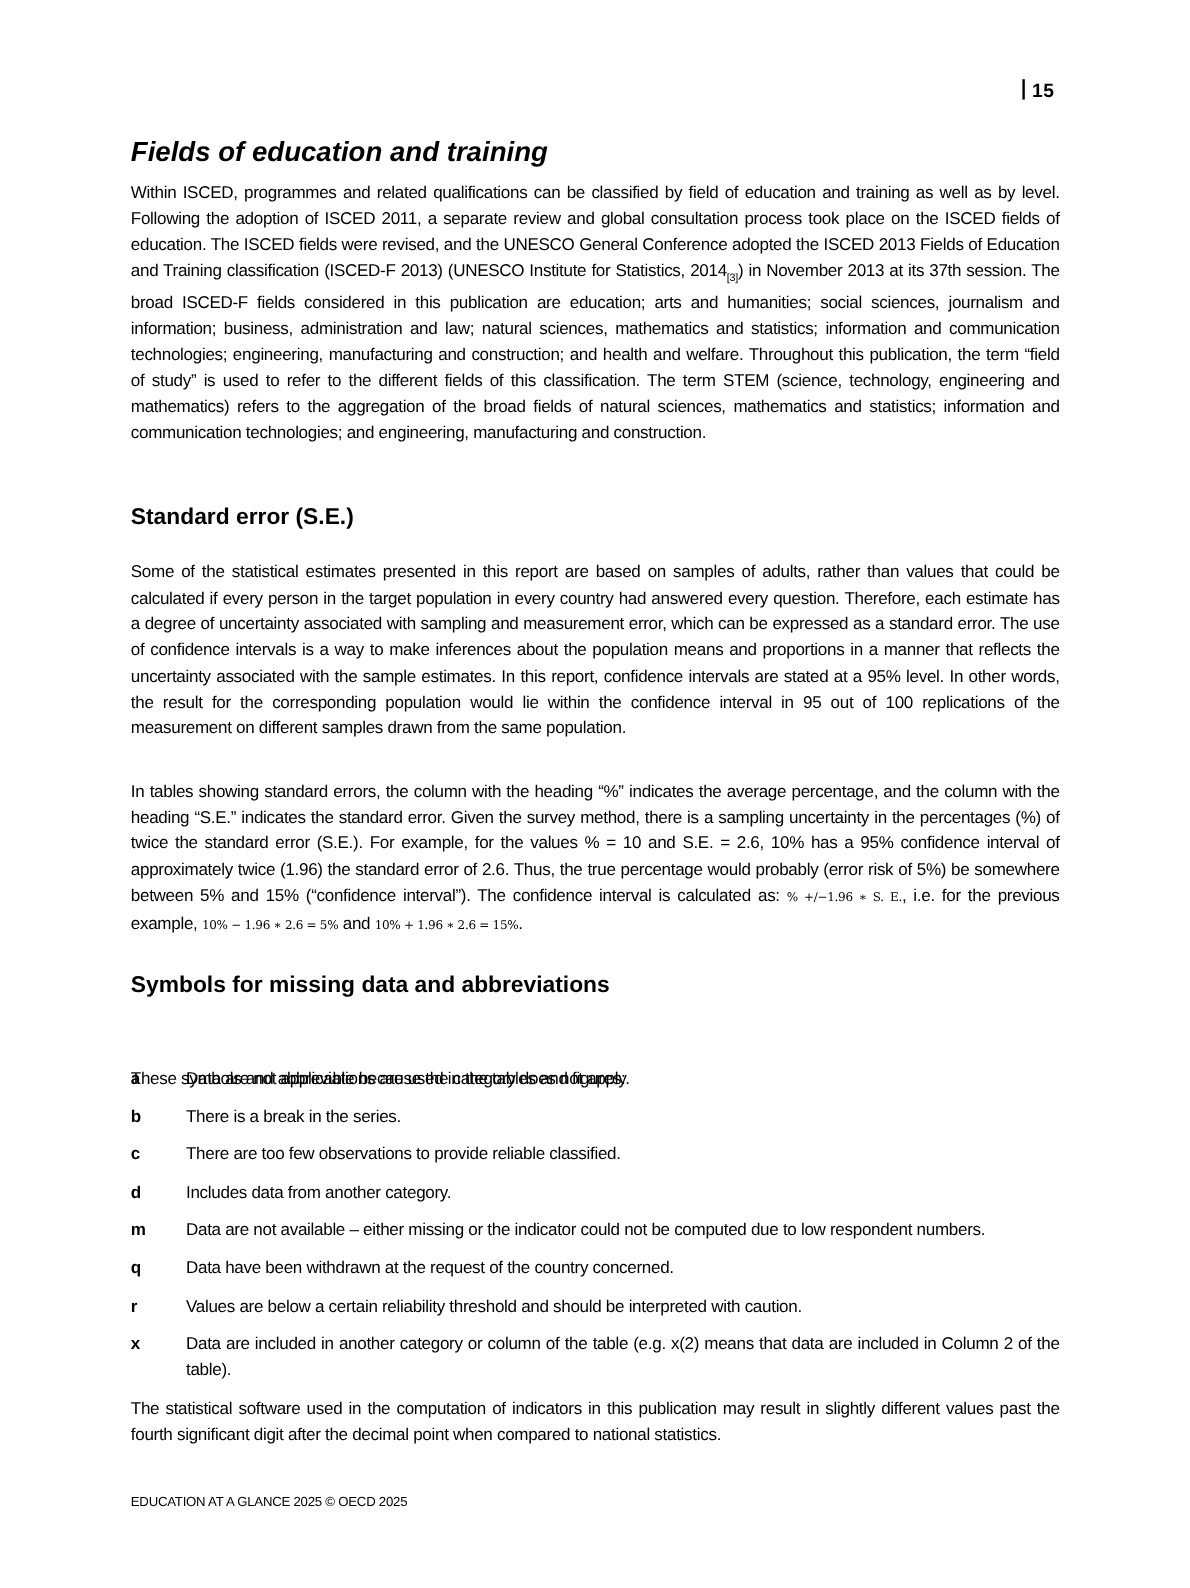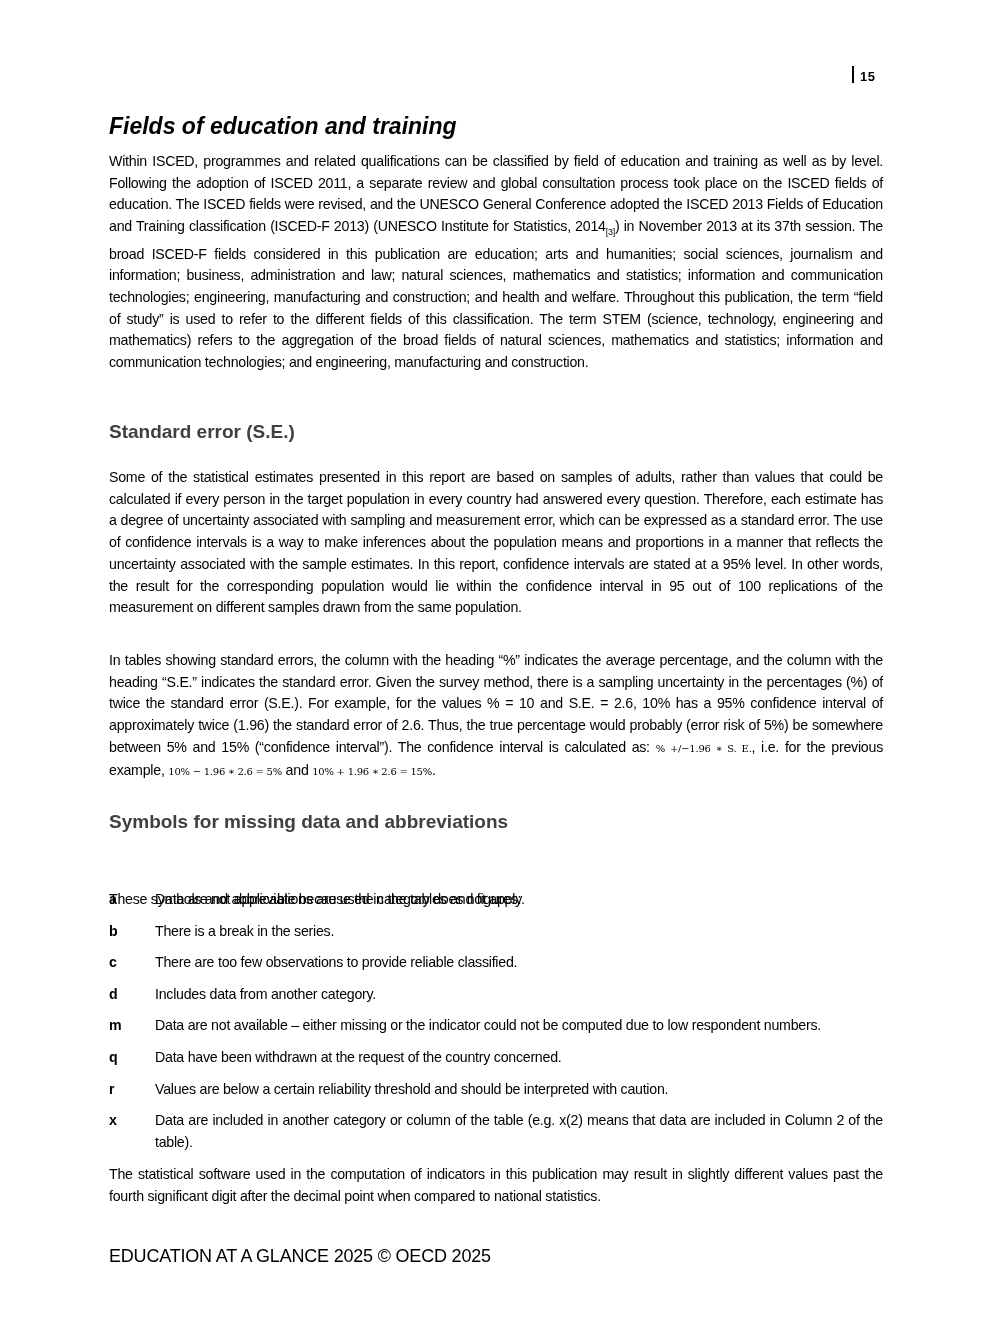--- a/index.html
+++ b/index.html
@@ -1,29 +1,29 @@
 <!DOCTYPE html>
 <html><head>
 <meta charset="utf-8">
 <style>
   html, body { margin: 0; padding: 0; background: #ffffff; }
   body { width: 992px; height: 1323px; position: relative; overflow: hidden;
          font-family: "Liberation Sans", sans-serif; color: #000; }
-  .page-num { position: absolute; top: 66px; left: 852px; font-size: 13px; font-weight: bold; letter-spacing: 0.5px; }
+  .page-num { position: absolute; top: 66px; left: 852px; font-size: 16px; font-weight: bold; letter-spacing: 0.5px; }
   .page-num .bar { display: inline-block; width: 2px; height: 17px; background: #000; vertical-align: -2px; margin-right: 6px; }
   .content { position: absolute; left: 109px; width: 774px; top: 0; }
   .h-italic { position: absolute; top: 113px; font-size: 23px; font-weight: bold; font-style: italic; margin: 0; }
   .para { font-size: 14.2px; line-height: 21.7px; text-align: justify; margin: 0; letter-spacing: -0.25px; }
-  .h-blue { position: absolute; font-size: 19px; font-weight: bold; color: #404040; margin: 0; }
+  .h-blue { position: absolute; font-size: 19px; font-weight: bold; color: #000000; margin: 0; }
   .abs { position: absolute; left: 0; width: 774px; }
   .math { font-family: "DejaVu Serif", serif; font-size: 10px; }
   .sym-row { position: absolute; left: 0; width: 774px; font-size: 14.2px; line-height: 21.7px; letter-spacing: -0.25px; }
   .sym-key { position: absolute; left: 0; top: 0; font-weight: bold; }
   .sym-desc { margin-left: 46px; text-align: justify; }
-  .footer { position: absolute; top: 1246px; left: 109px; font-size: 18px; letter-spacing: -0.2px; }
+  .footer { position: absolute; top: 1246px; left: 109px; font-size: 11px; letter-spacing: -0.2px; }
   sub { font-size: 9px; }
 </style>
 </head>
 <body>
 
 <div class="page-num"><span class="bar"></span><span>15</span></div>
 
 <div class="content">
   <h2 class="h-italic">Fields of education and training</h2>
 

